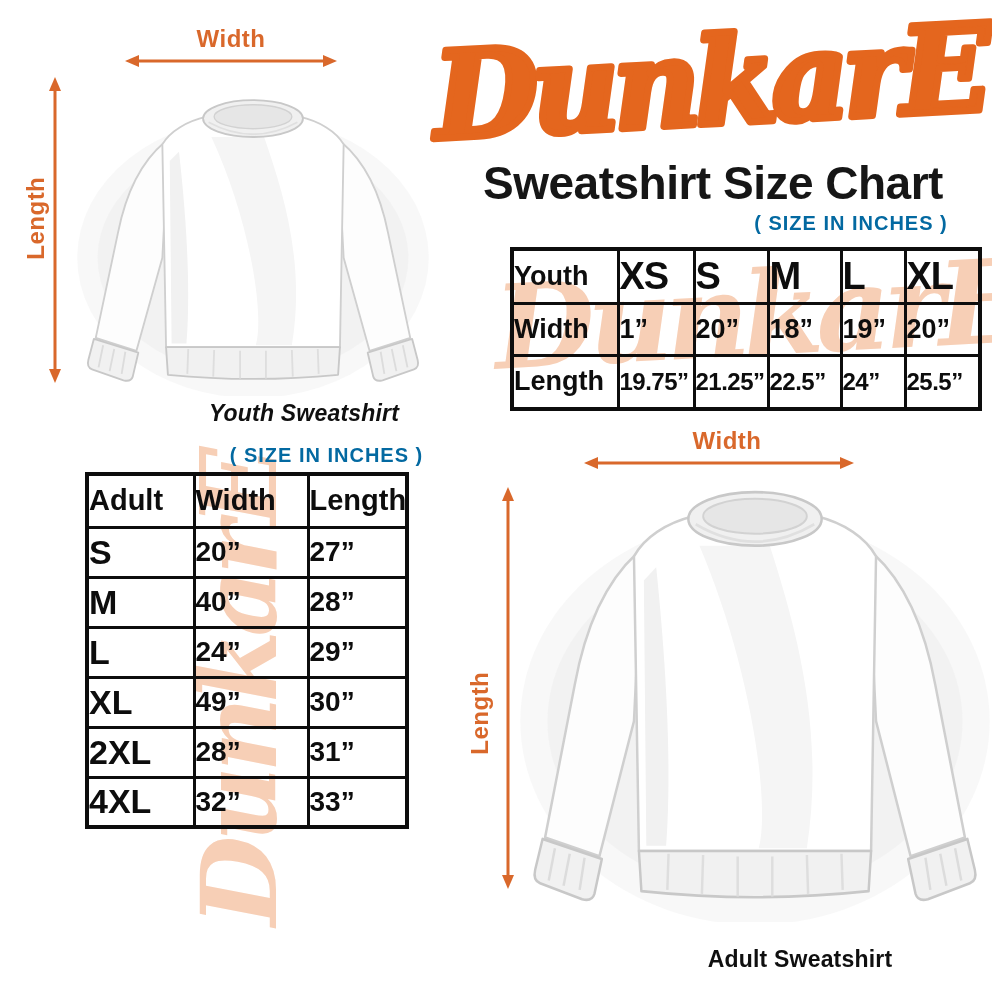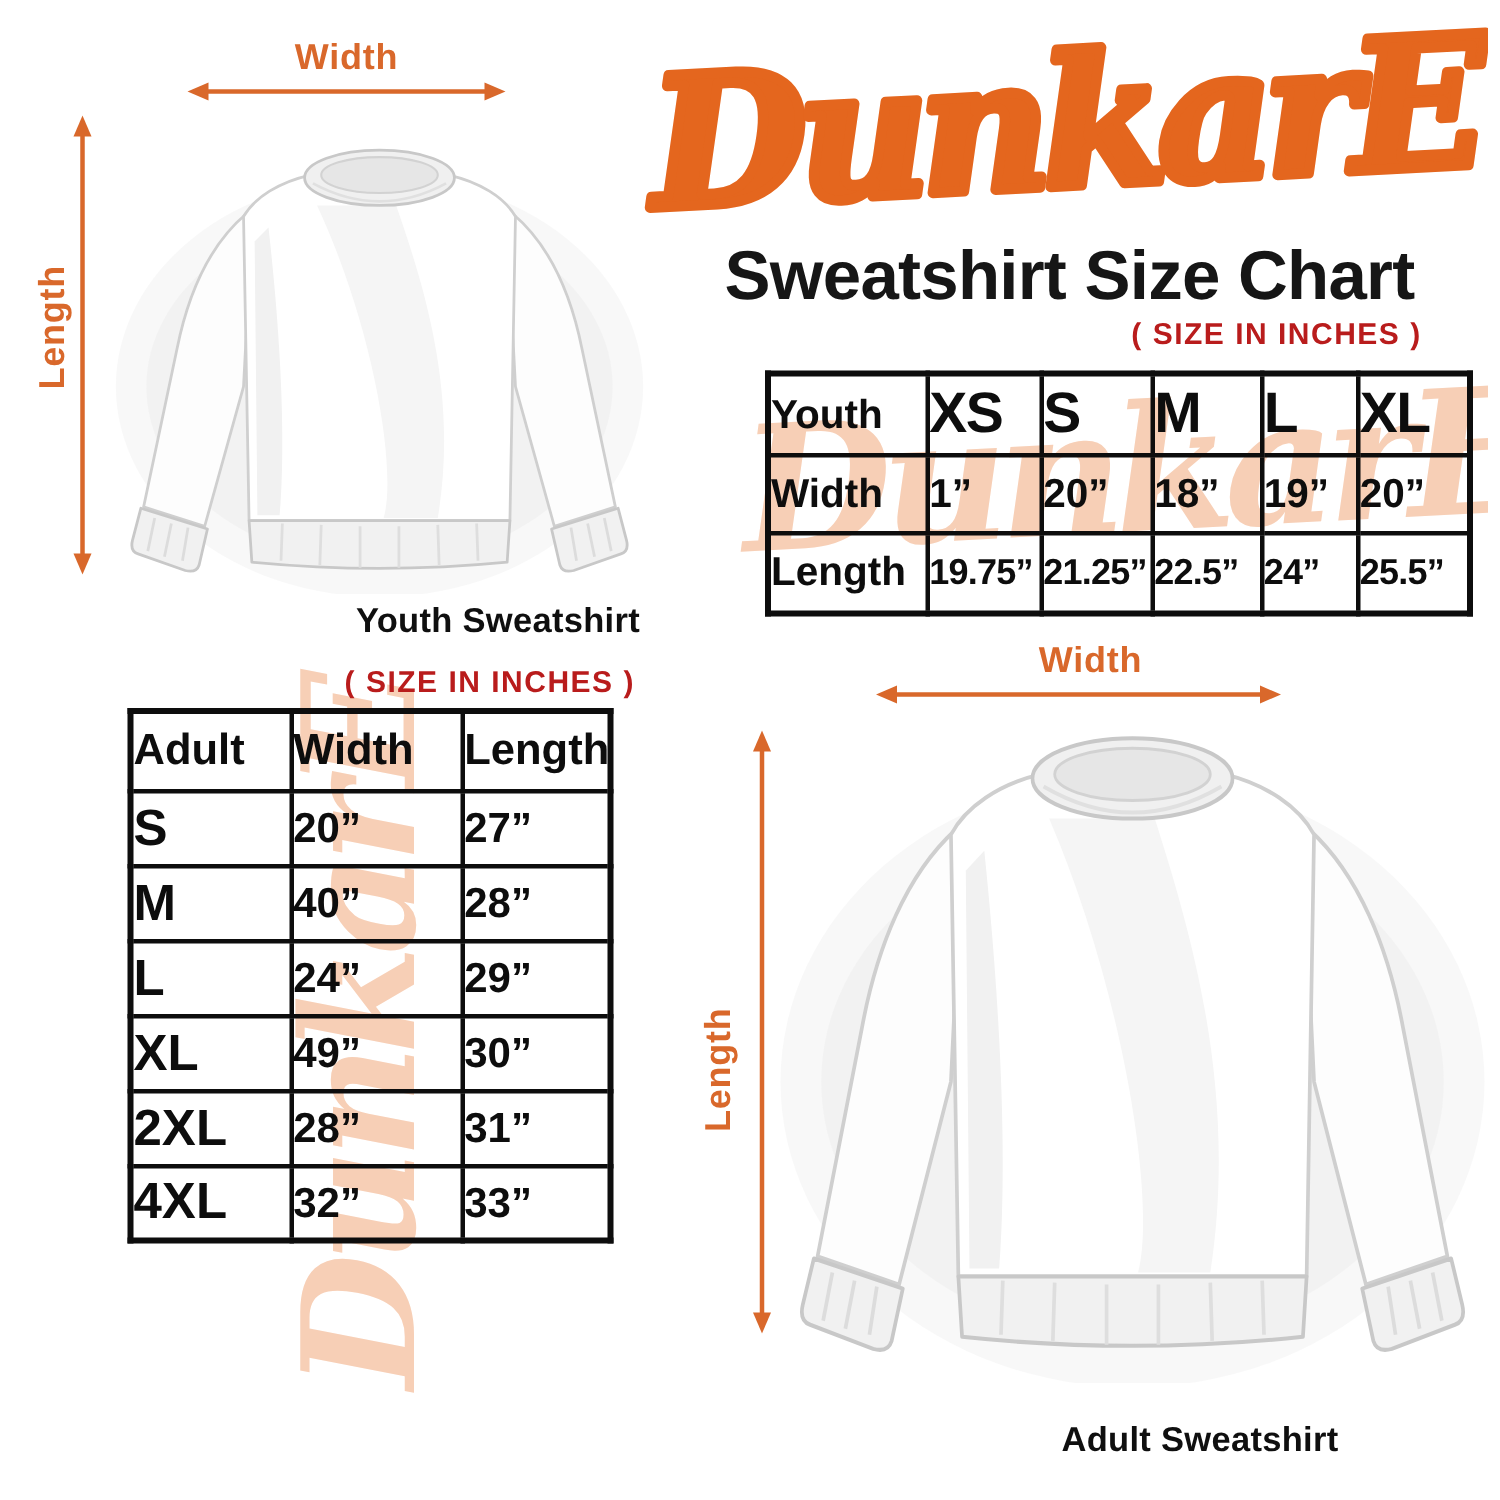--- a/index.html
+++ b/index.html
@@ -11,21 +11,21 @@
   .dim-label{
     position:absolute;color:#D9682B;font-weight:bold;font-size:24px;
     text-align:center;line-height:1.1;letter-spacing:0.5px;
   }
   .vlab{transform:rotate(-90deg);}
   .caption{
     position:absolute;font-weight:bold;font-size:23px;color:#0f0f0f;
     text-align:center;letter-spacing:0.2px;z-index:3;
   }
   .sizenote{
-    position:absolute;font-weight:bold;font-size:20px;color:#b91c1c;
+    position:absolute;font-weight:bold;font-size:20px;color:#0369a1;
     text-align:center;letter-spacing:1px;z-index:3;white-space:nowrap;
   }
   .title{
     position:absolute;left:428px;top:156px;width:570px;text-align:center;
     font-size:46px;font-weight:bold;letter-spacing:-0.5px;color:#161616;z-index:3;
   }
   
   .wm{
     position:absolute;font-family:"DejaVu Serif",serif;font-style:italic;
     font-weight:bold;color:#F7CFB6;line-height:1;white-space:nowrap;z-index:1;
@@ -102,21 +102,21 @@
     <polygon points="213,9 199,3 199,15" fill="#D9682B"></polygon>
   </svg>
 
   <div class="dim-label vlab" style="left:-44px;top:205px;width:160px;">Length</div>
   <svg class="arrow" style="left:44px;top:76px;" width="22" height="308">
     <line x1="11" y1="13" x2="11" y2="295" stroke="#D9682B" stroke-width="3"></line>
     <polygon points="11,1 5,15 17,15" fill="#D9682B"></polygon>
     <polygon points="11,307 5,293 17,293" fill="#D9682B"></polygon>
   </svg>
 
-  <div class="caption" style="left:212px;top:400px;width:240px;">Youth Sweatshirt</div>
+  <div class="caption" style="left:184px;top:400px;width:240px;font-style:italic;">Youth Sweatshirt</div>
 
   <svg class="logo-svg" width="568" height="160" viewBox="0 0 568 160">
     <text x="284" y="116" text-anchor="middle" font-family="DejaVu Serif, serif" font-style="italic" font-weight="bold" font-size="120" letter-spacing="-6" fill="#E4661E" stroke="#E4661E" stroke-width="7" stroke-linejoin="round" transform="rotate(-3 284 80)">DunkarE</text>
   </svg>
 
   <div class="title">Sweatshirt Size Chart</div>
 
   <div class="sizenote" style="left:745px;top:212px;width:212px;">( SIZE IN INCHES )</div>
 
   <div class="wm wm-youth">DunkarE</div>

